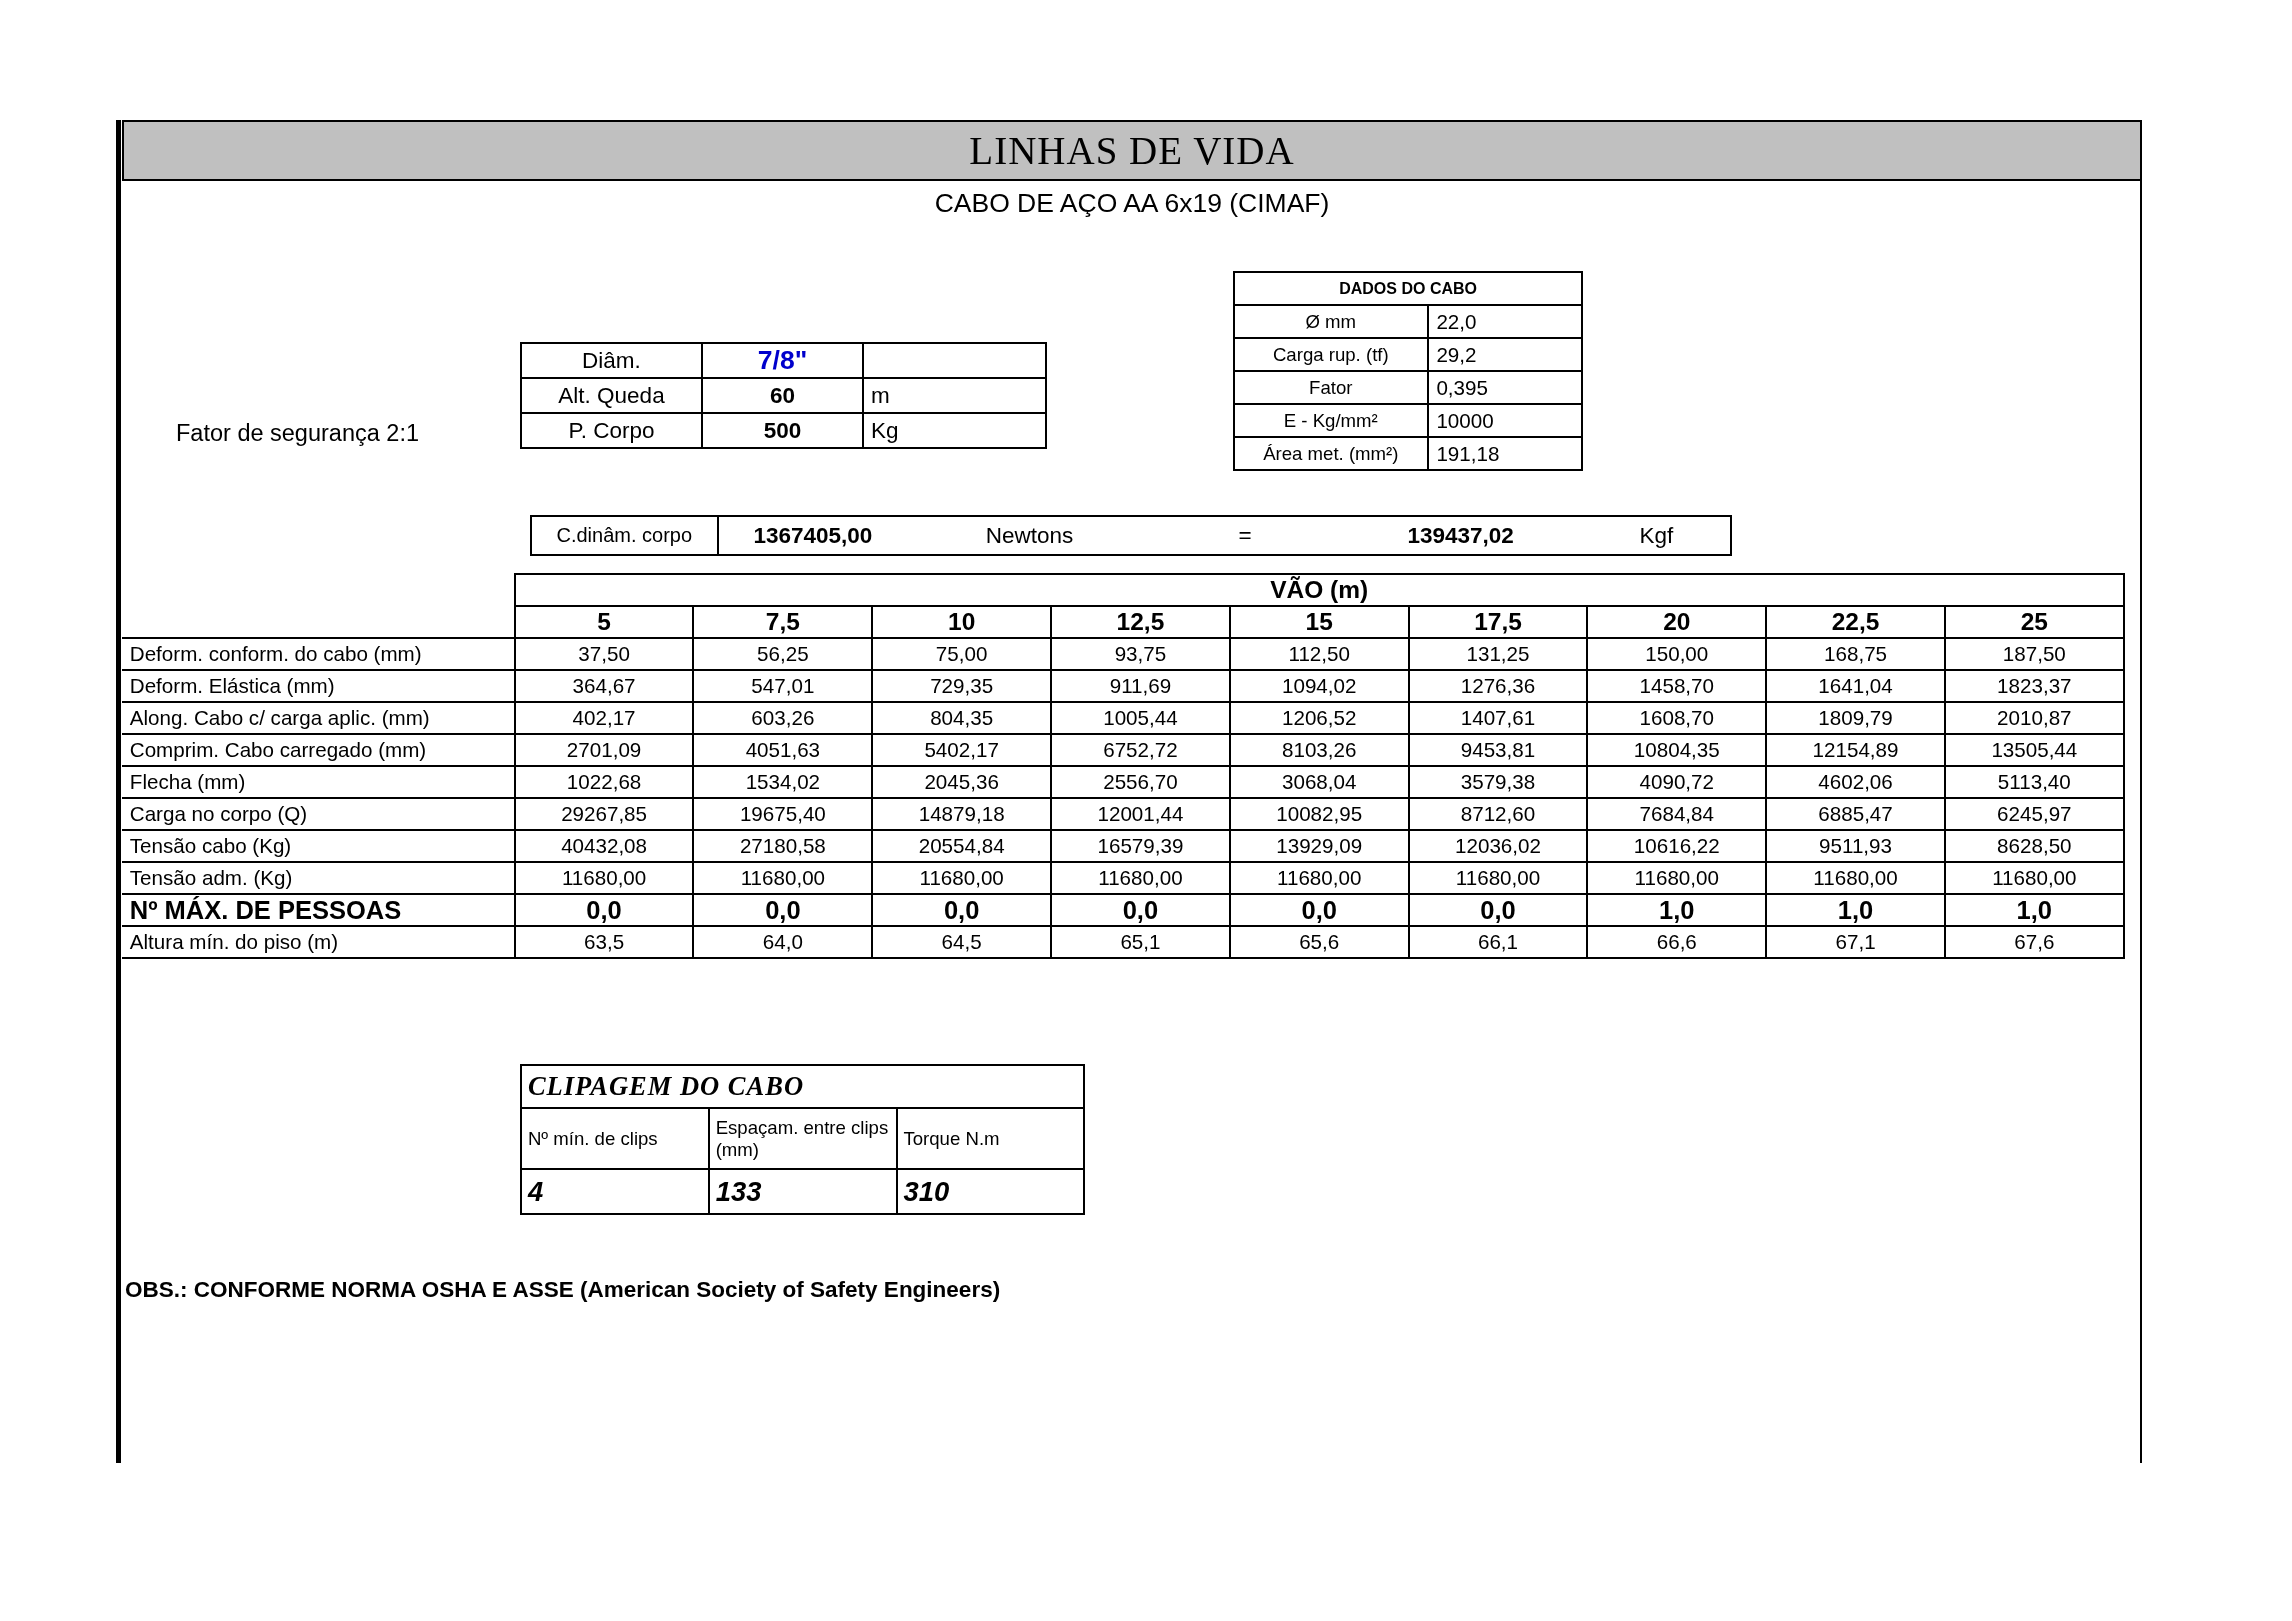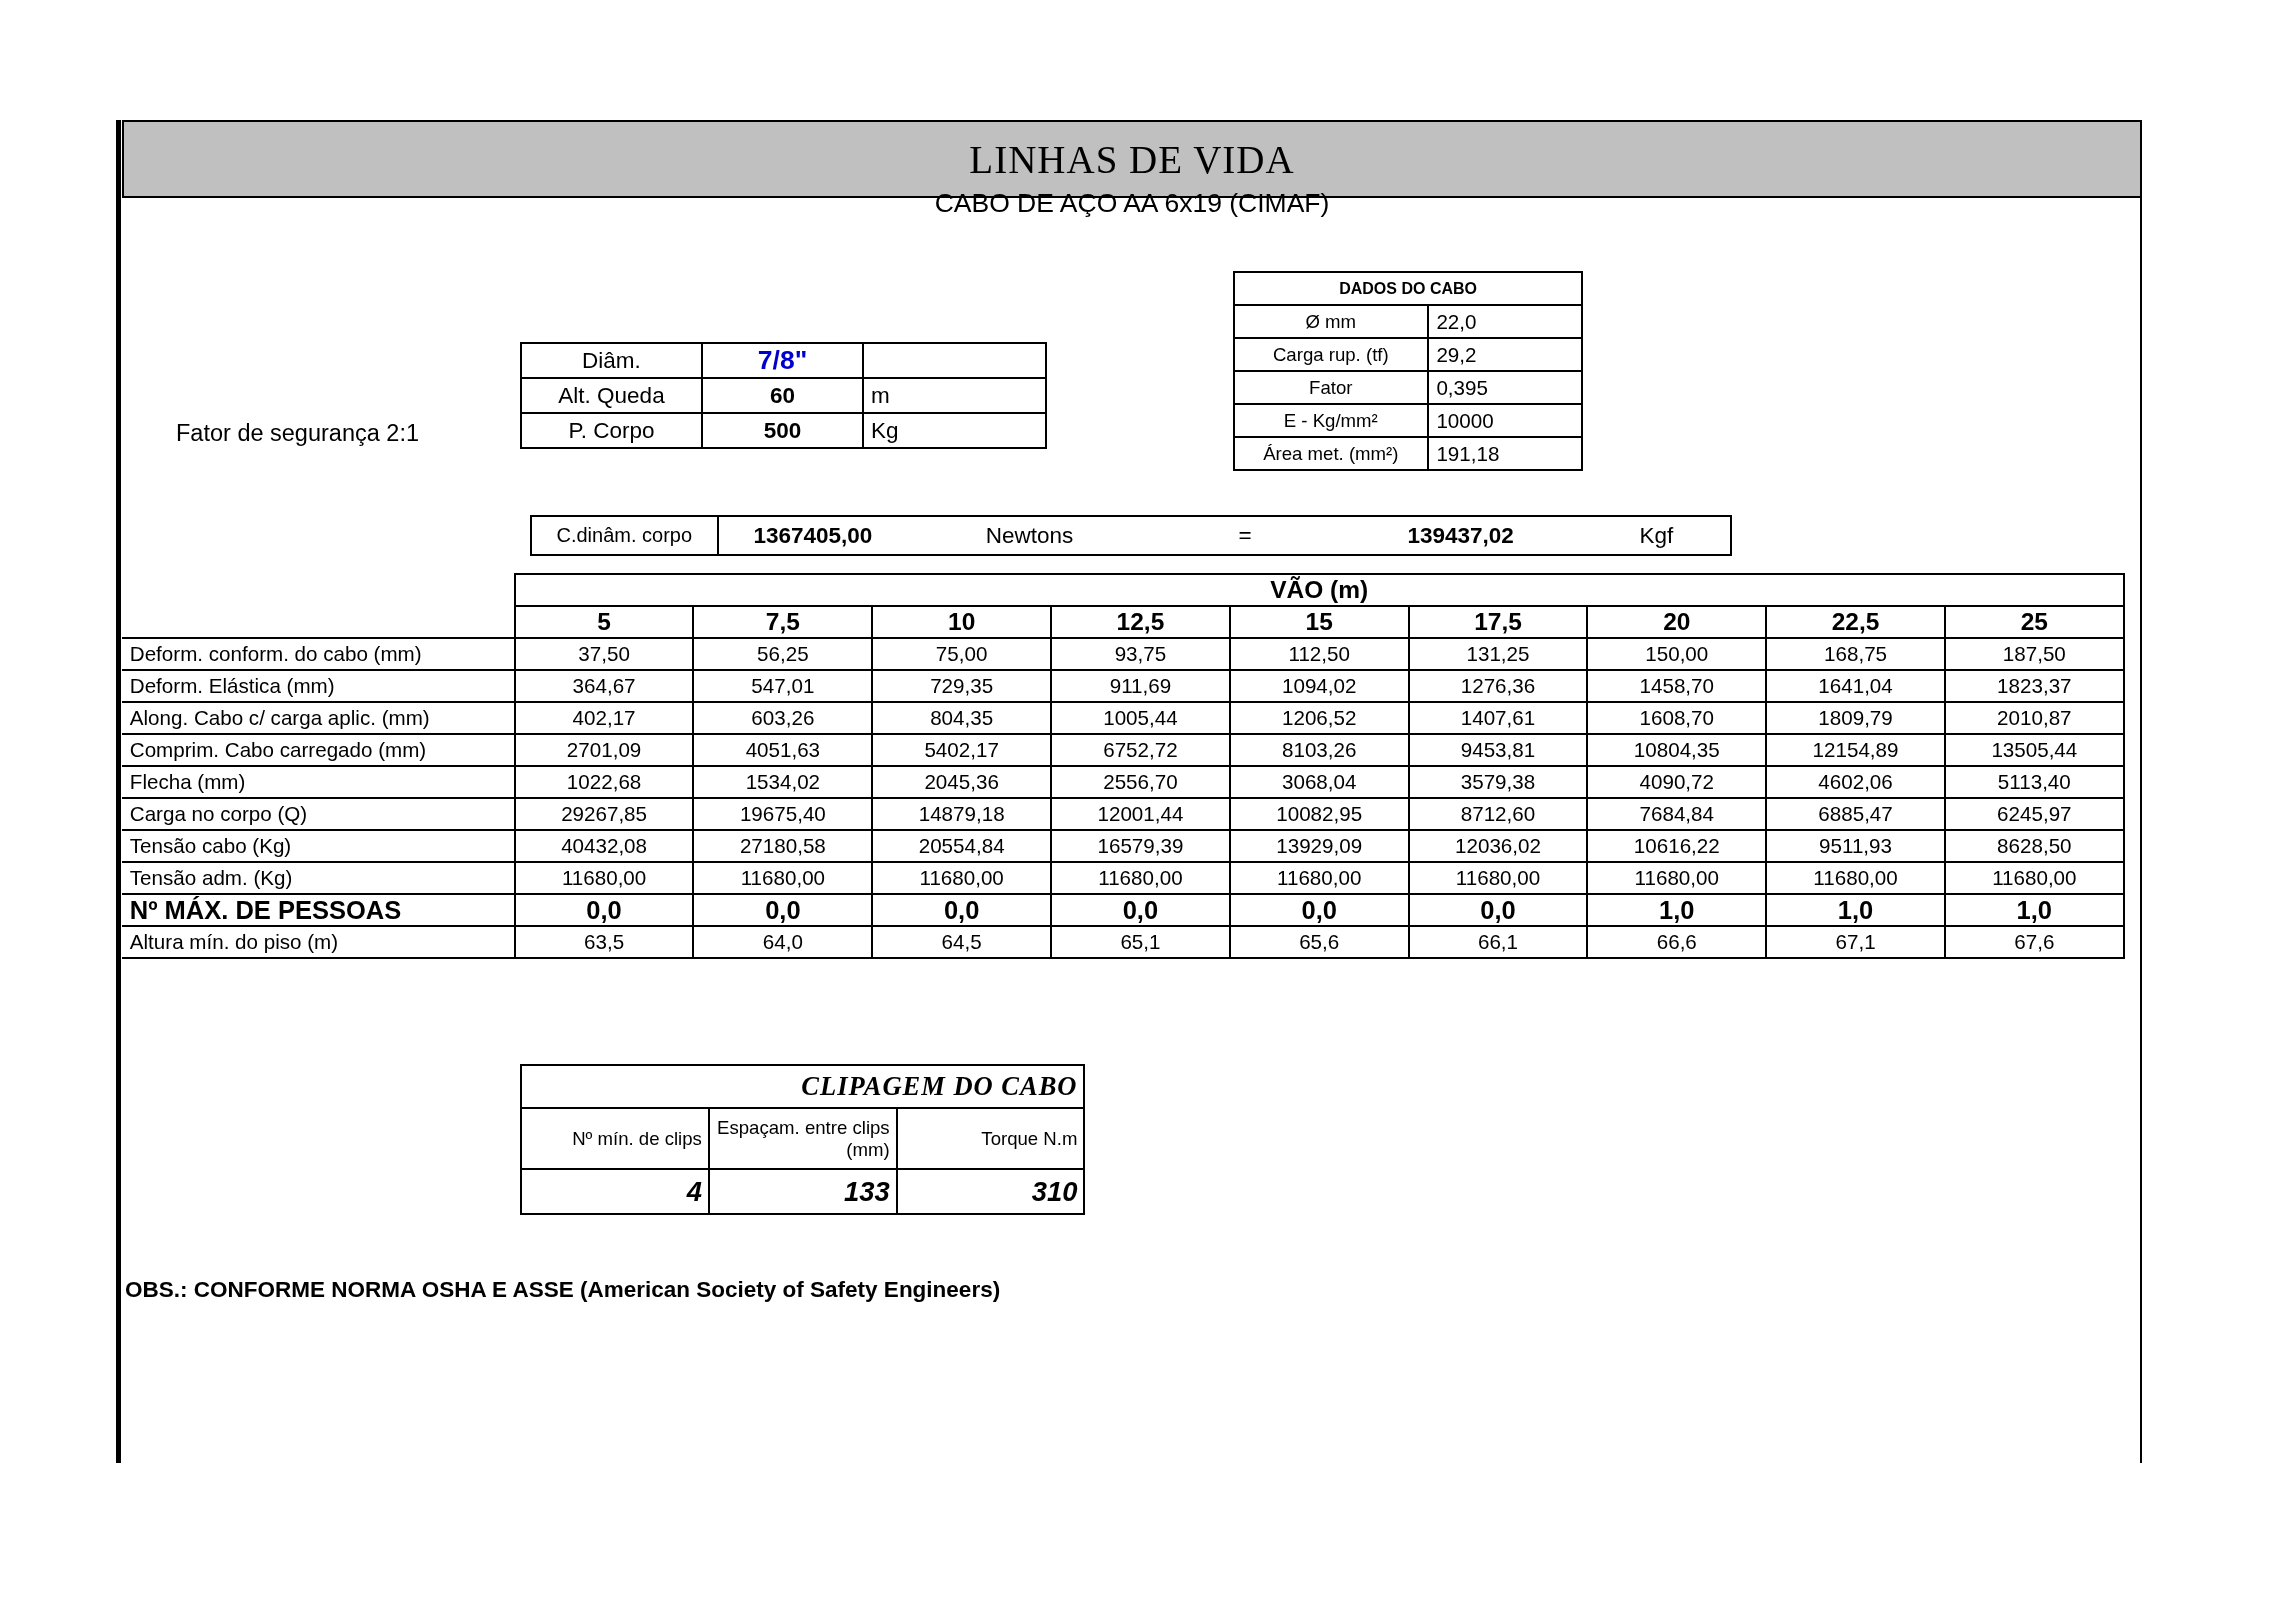--- a/index.html
+++ b/index.html
@@ -33,21 +33,21 @@
     border-right: 2.9px solid #000;
     box-sizing: border-box;
   }
 
   
   .title-band {
     position: absolute;
     left: 122px;
     top: 120px;
     width: 2020px;
-    height: 78px;
+    height: 61px;
     background: #c0c0c0;
     border: 2.9px solid #000;
     box-sizing: border-box;
     display: flex;
     align-items: center;
     justify-content: center;
   }
   .title-band .title-text {
     font-family: "Liberation Serif", serif;
     font-size: 39px;
@@ -212,21 +212,21 @@
   
   .clip {
     position: absolute;
     left: 520px;
     top: 1064px;
     border-collapse: collapse;
     font-size: 18.6px;
   }
   .clip td {
     border: 2px solid #000;
-    text-align: right;
+    text-align: left;
     padding: 2px 5.9px;
     vertical-align: middle;
   }
   .clip .head {
     font-family: "Liberation Serif", serif;
     font-weight: bold;
     font-style: italic;
     font-size: 26.5px;
     height: 37px;
     letter-spacing: 1px;

